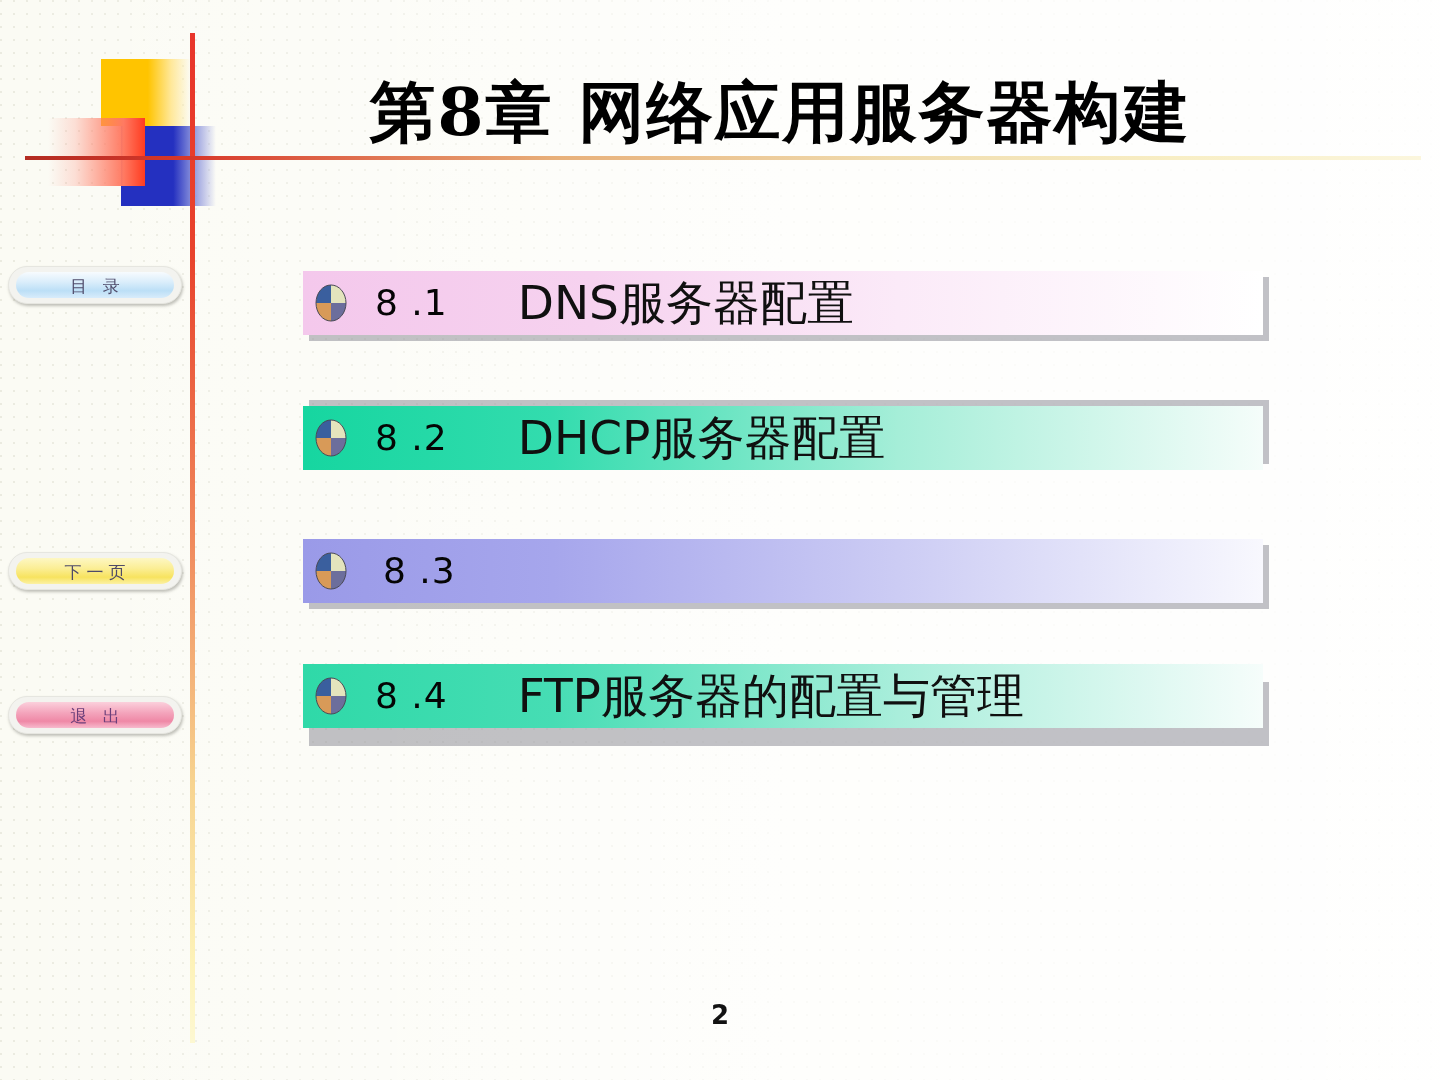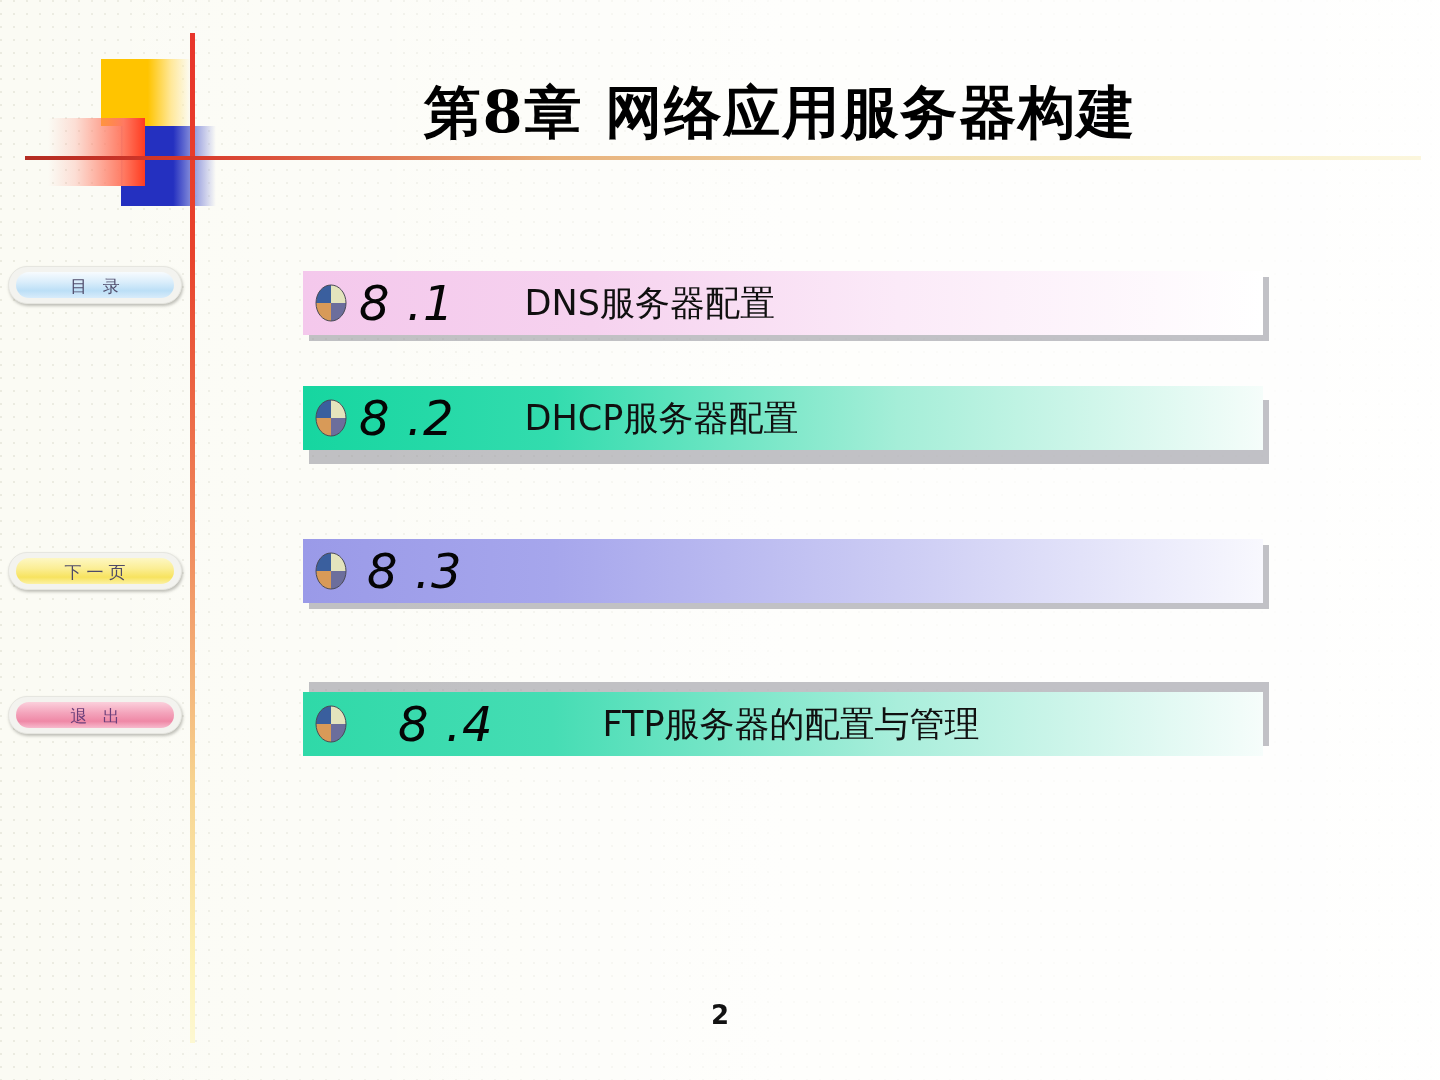--- a/index.html
+++ b/index.html
@@ -76,21 +76,21 @@
   }
 
   
   #title {
     position: absolute;
     left: 300px; top: 78px;
     width: 960px;
     text-align: center;
     font-family: "DejaVu Serif", "Liberation Serif", serif;
     font-weight: bold;
-    font-size: 57px;
+    font-size: 66px;
     line-height: 68px;
     letter-spacing: 2px;
     color: #000000;
     white-space: nowrap;
   }
 
   
   .side-btn {
     position: absolute;
     left: 8px;
@@ -155,45 +155,44 @@
     align-items: center;
   }
   .bar-shadow {
     position: absolute;
     left: 309px;
     width: 960px;
     height: 64px;
     background: rgba(120,120,130,0.45);
   }
   .bar-1 { top: 271px; background: linear-gradient(to right, #f4c8ec 0%, #f6d2ef 30%, #fbeaf8 62%, #ffffff 100%); }
-  .bar-2 { top: 386px; background: linear-gradient(to right, #16d6a0 0%, #33dcae 26%, #a5eed8 62%, #f5fdfa 100%); }
+  .bar-2 { top: 406px; background: linear-gradient(to right, #16d6a0 0%, #33dcae 26%, #a5eed8 62%, #f5fdfa 100%); }
   .bar-3 { top: 539px; background: linear-gradient(to right, #9a9ae8 0%, #a6a6ec 26%, #ccccf4 62%, #f8f8fe 100%); gap: 8px; }
-  .bar-4 { top: 692px; background: linear-gradient(to right, #2fd9a8 0%, #46ddb4 26%, #a9eedb 62%, #f6fdfb 100%); gap: 39px; }
+  .bar-4 { top: 664px; background: linear-gradient(to right, #2fd9a8 0%, #46ddb4 26%, #a9eedb 62%, #f6fdfb 100%); }
 
   .bar .sphere {
     position: relative;
     margin-left: 11px;
     width: 34px; height: 38px;
     flex: 0 0 auto;
   }
   .bar .num {
-    margin-left: 11px;
+    margin-left: 27px;
     font-family: "DejaVu Sans", "Liberation Sans", sans-serif;
-    font-size: 48px;
+    font-size: 36px;
     font-weight: normal;
     color: #050505;
     letter-spacing: 1px;
     white-space: nowrap;
     line-height: 46px;
-    font-style: italic;
   }
   .bar .caption {
     margin-left: 70px;
     font-family: "DejaVu Sans", "Liberation Sans", sans-serif;
-    font-size: 35px;
+    font-size: 47px;
     color: #101010;
     white-space: nowrap;
     line-height: 40px;
   }
 
   
   #pagenum {
     position: absolute;
     left: 0; top: 1000px;
     width: 1440px;

